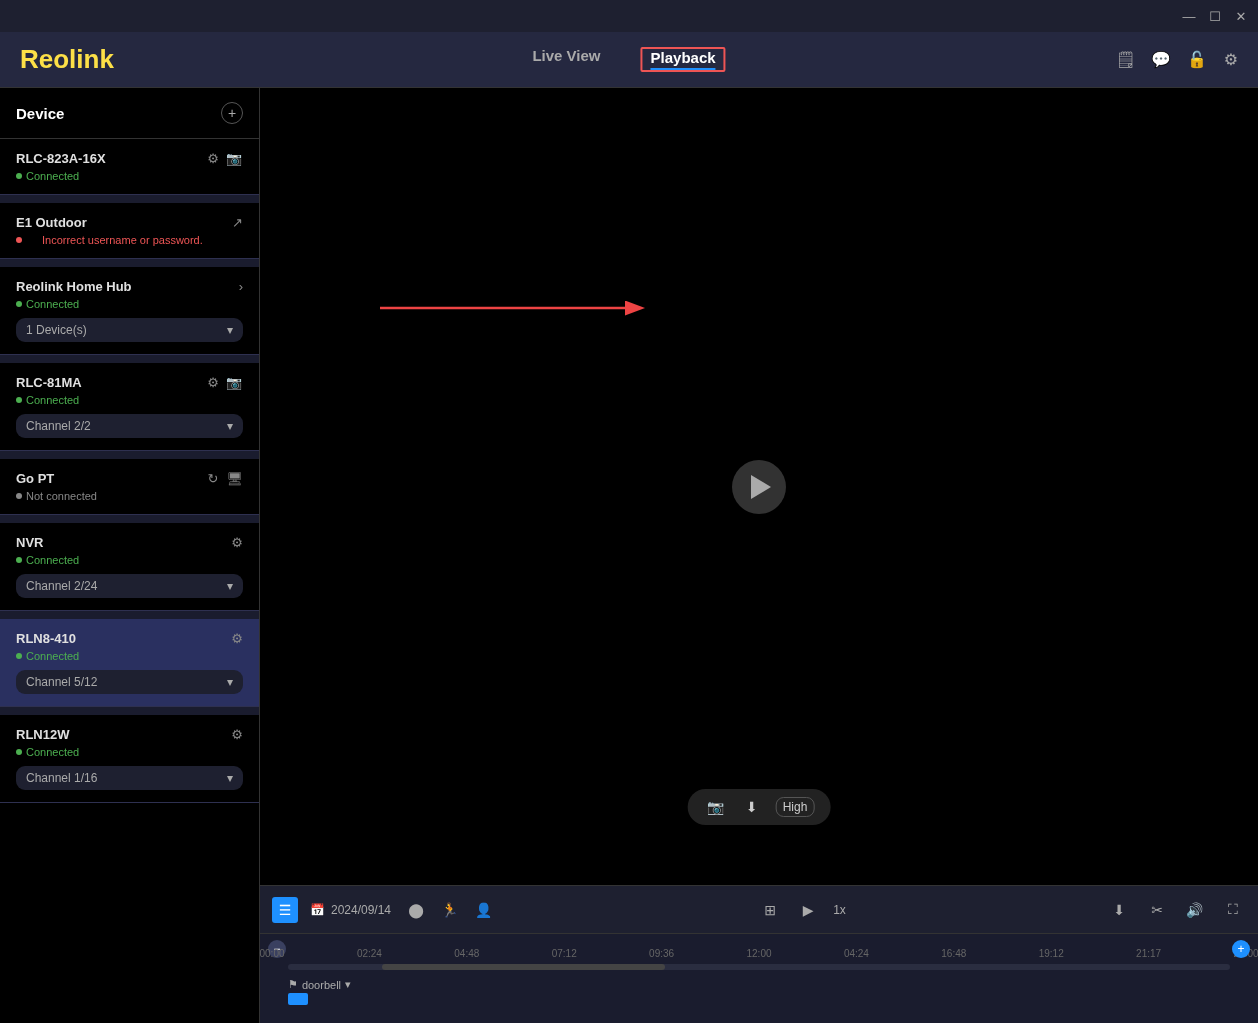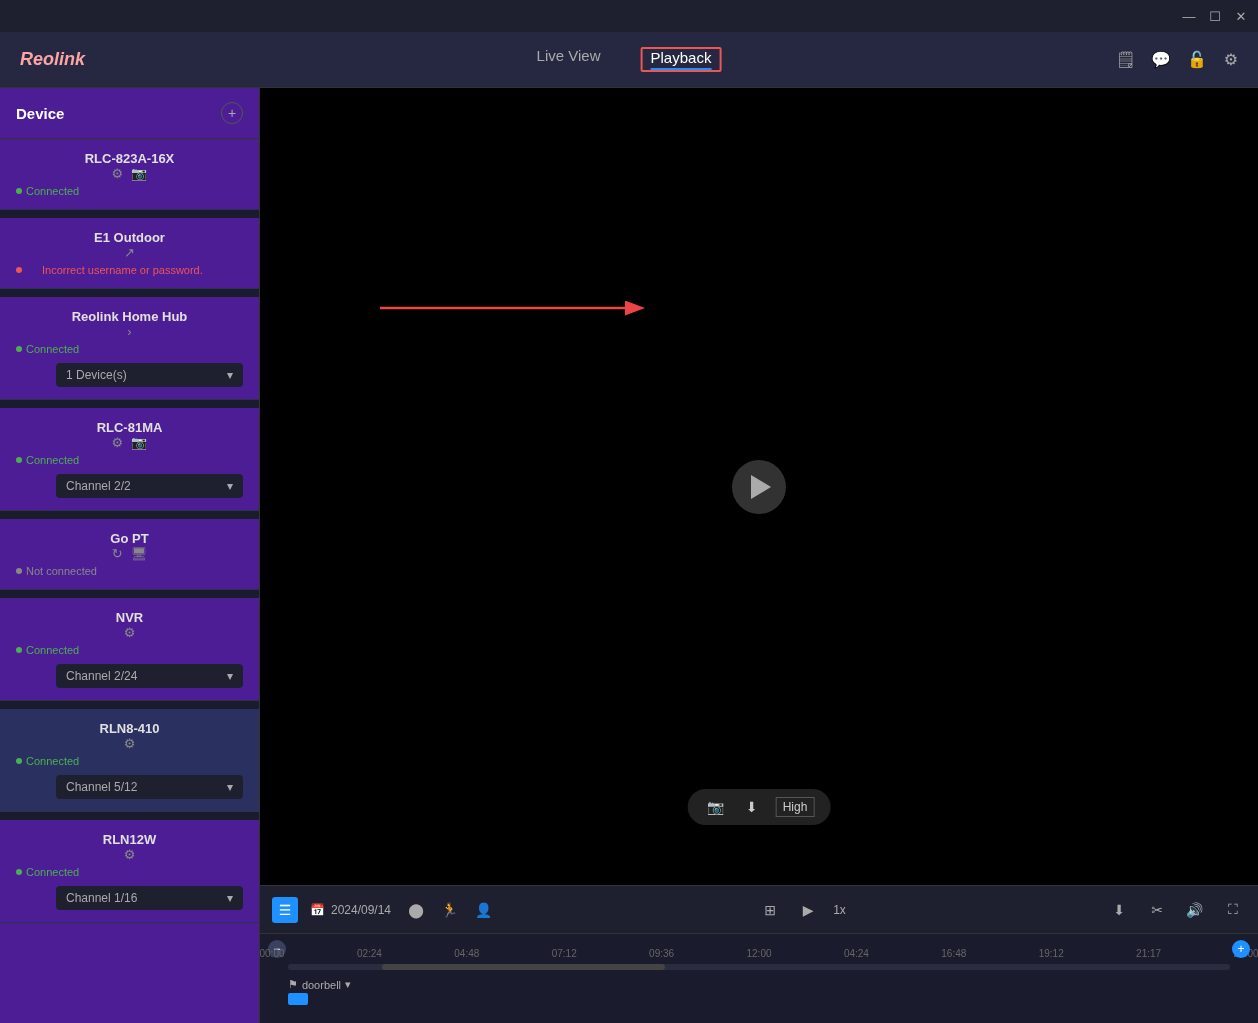--- a/index.html
+++ b/index.html
@@ -45,32 +45,32 @@
     .header {
       background: #252840;
       height: 56px;
       display: flex;
       align-items: center;
       padding: 0 20px;
       position: relative;
       border-bottom: 1px solid #333;
     }
     .logo {
-      color: #fca5a5;
-      font-size: 18px;
+      color: #fde047;
+      font-size: 26px;
       font-weight: bold;
-      font-style: italic;
       margin-right: auto;
     }
     .nav-tabs {
       display: flex;
       gap: 40px;
       position: absolute;
       left: 50%;
       transform: translateX(-50%);
+      font-weight: bold;
     }
     .nav-tab {
       color: #aaa;
       font-size: 15px;
       cursor: pointer;
       padding-bottom: 4px;
       border-bottom: 2px solid transparent;
     }
     .nav-tab.active {
       color: #fff;
@@ -100,21 +100,21 @@
     
     .body {
       display: flex;
       flex: 1;
       overflow: hidden;
     }
 
     
     .sidebar {
       width: 260px;
-      background: #4c1d95;
+      background: #000000;
       overflow-y: auto;
       border-right: 1px solid #333;
       padding-bottom: 8px;
     }
     .sidebar::-webkit-scrollbar { width: 4px; }
     .sidebar::-webkit-scrollbar-track { background: #1e2030; }
     .sidebar::-webkit-scrollbar-thumb { background: #444; }
 
     .sidebar-header {
       display: flex;
@@ -146,21 +146,20 @@
       border-bottom: 1px solid #2e3050;
     }
     .device-card.active {
       background: #2a3060;
     }
     .device-card-header {
       display: flex;
       align-items: center;
       justify-content: space-between;
       margin-bottom: 4px;
-      flex-direction: column;
     }
     .device-name {
       font-size: 13px;
       font-weight: 600;
       color: #e0e0e0;
     }
     .device-icons {
       display: flex;
       gap: 8px;
       align-items: center;
@@ -187,27 +186,26 @@
     .status-dot.error { background: #e55; }
     .status-text.connected { color: #4caf50; }
     .status-text.not-connected { color: #888; }
     .status-text.error { color: #e55; margin-left: 16px; }
 
     .channel-selector {
       display: flex;
       align-items: flex-end;
       justify-content: space-between;
       background: #1e2030;
-      border-radius: 4px;
+      border-radius: 9px;
       padding: 5px 10px;
       margin-top: 8px;
       cursor: pointer;
       font-size: 12px;
       color: #aaa;
-      margin-left: 40px;
     }
 
     
     .main-content {
       flex: 1;
       display: flex;
       flex-direction: column;
       background: #000;
     }
 
@@ -268,21 +266,21 @@
       display: flex;
       align-items: center;
       justify-content: center;
     }
     .vctrl-quality {
       color: #ccc;
       font-size: 12px;
       cursor: pointer;
       padding: 2px 6px;
       border: 1px solid #555;
-      border-radius: 0;
+      border-radius: 8px;
     }
 
     
     .playback-controls {
       background: #1e2030;
       height: 48px;
       display: flex;
       align-items: center;
       padding: 0 12px;
       gap: 12px;

